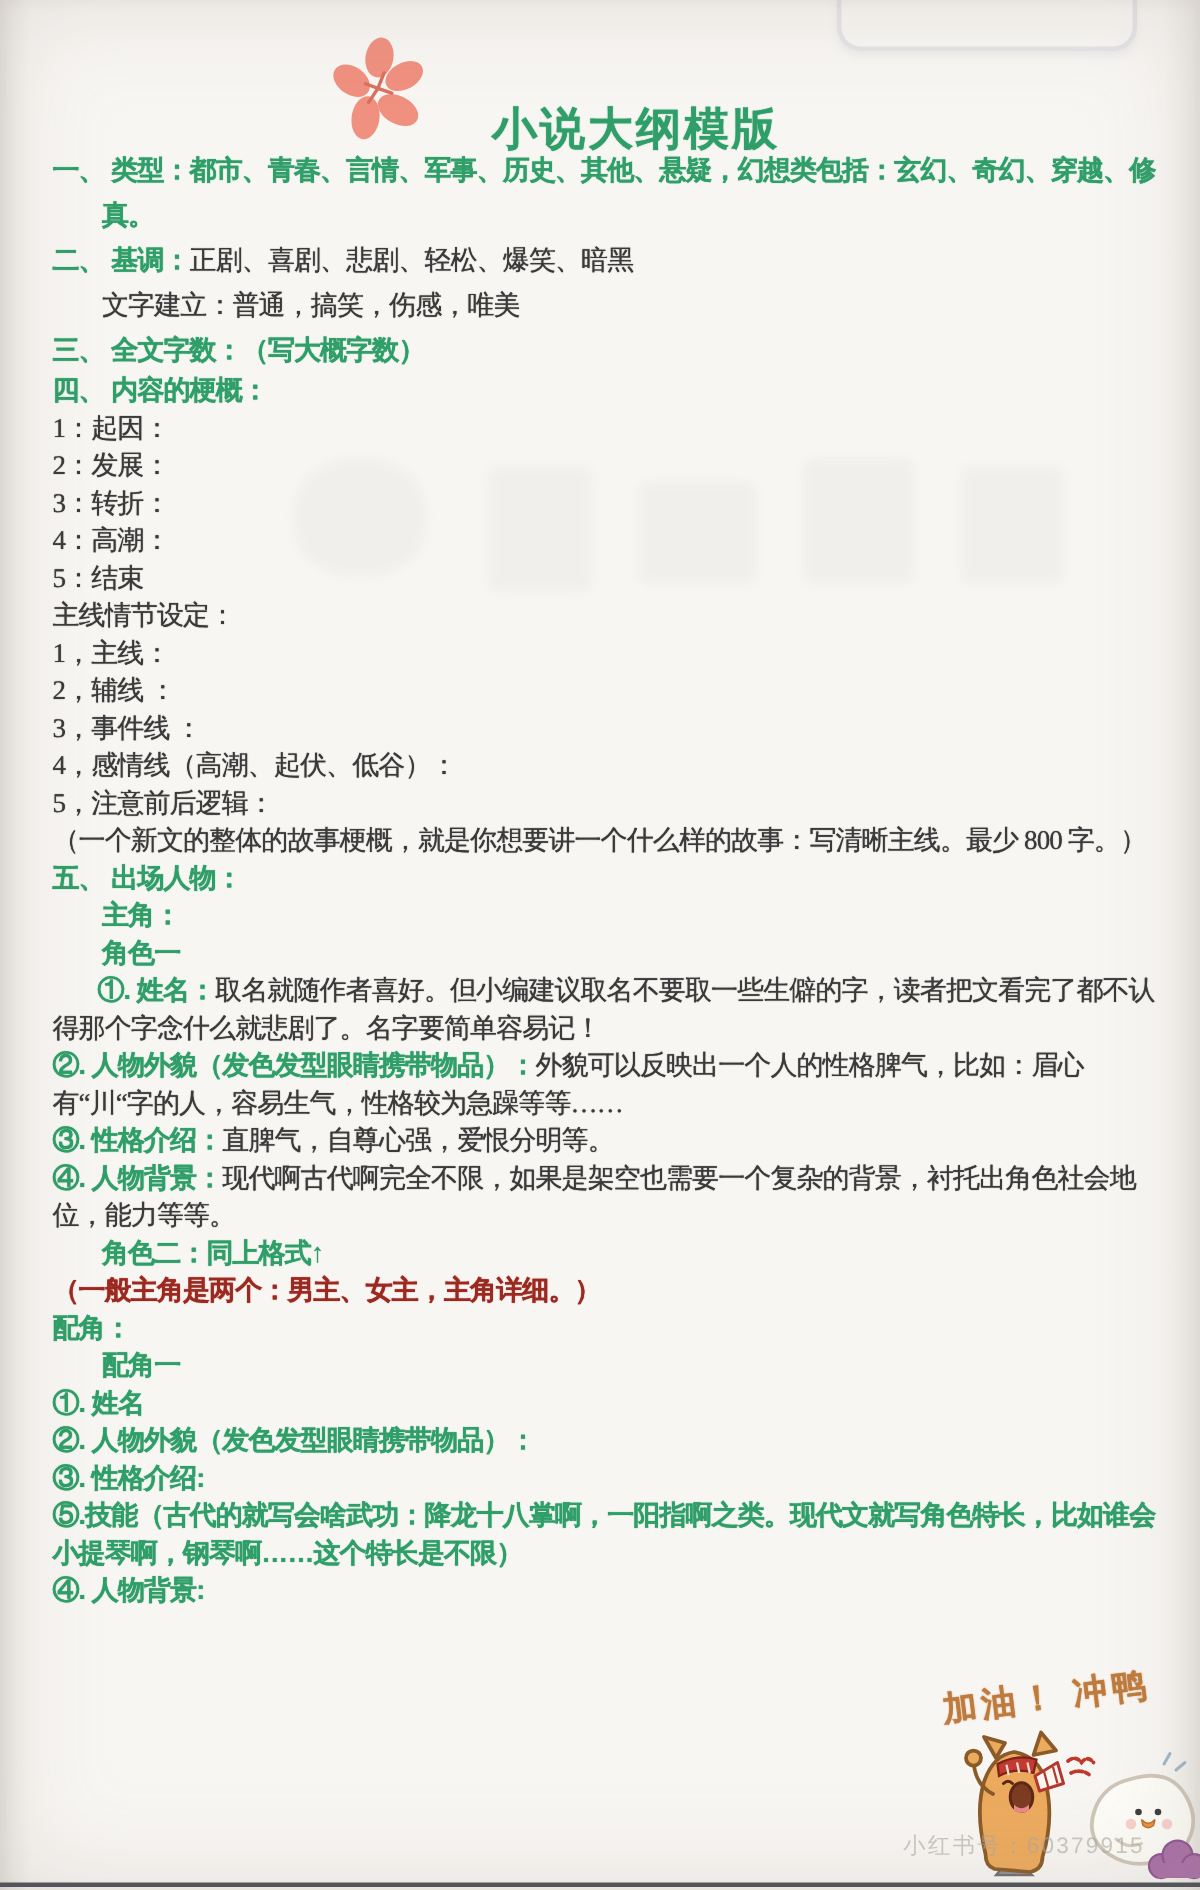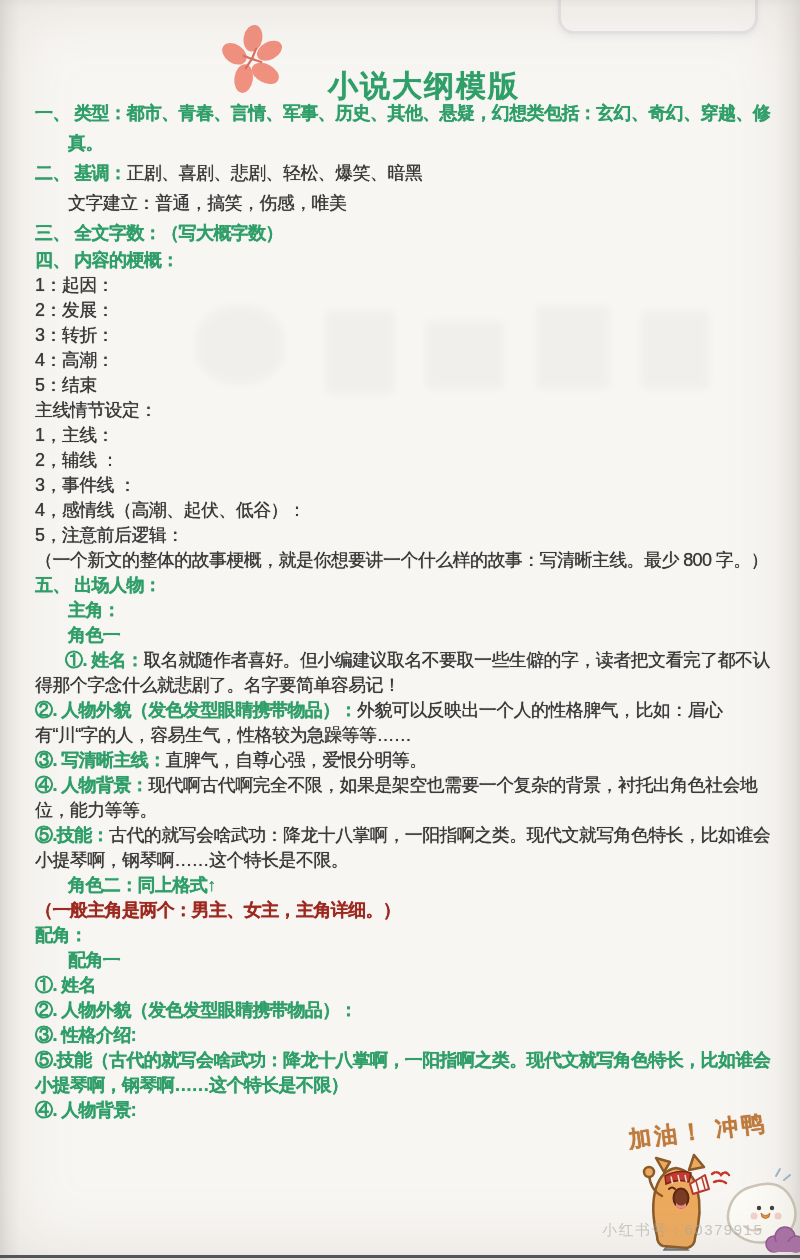--- a/index.html
+++ b/index.html
@@ -16,21 +16,21 @@
   
   .hdr{position:relative;height:98px;}
   .flower{position:absolute;left:221px;top:24px;width:66px;height:74px;}
   .title{position:absolute;left:328px;top:66px;margin:0;
     font-size:30px;font-weight:bold;color:#2f9e68;letter-spacing:2px;
     text-shadow:0 0 .8px #2f9e68;}
   
   .doc{position:relative;padding:0 16px 0 35px;font-size:18px;color:#3a3a3a;
     letter-spacing:-.6px;z-index:2;text-shadow:0 0 .7px currentColor;}
   .doc p{margin:0;}
-  .g{color:#2f9e68;} .k{color:#3a3a3a;} .r{color:#9c2920;}
+  .g{color:#2f9e68;} .k{color:#3a3a3a;font-family:Liberation Serif, serif;} .r{color:#9c2920;}
   .b{font-weight:bold;}
   .lh30{line-height:30px;} .lh25{line-height:25px;}
   .ind{padding-left:33px;}
   .hang{padding-left:33px;text-indent:-33px;max-width:724px;}
   .firstind{text-indent:30px;}
   .mw740{max-width:740px;}
   .mt13{margin-top:13px;} .mt28{margin-top:28px;}
   
   .center-wm{position:absolute;left:185px;top:295px;width:530px;height:115px;
     opacity:.05;filter:blur(3px);pointer-events:none;z-index:1;}
@@ -87,23 +87,22 @@
   <p class="k lh25">3，事件线 ：</p>
   <p class="k lh25">4，感情线（高潮、起伏、低谷）：</p>
   <p class="k lh25">5，注意前后逻辑：</p>
   <p class="k lh25">（一个新文的整体的故事梗概，就是你想要讲一个什么样的故事：写清晰主线。最少 800 字。）</p>
 
   <p class="g b lh25 mt28">五、 出场人物：</p>
   <p class="g b lh25 ind">主角：</p>
   <p class="g b lh25 ind">角色一</p>
   <p class="lh25 firstind"><span class="g b">①. 姓名：</span><span class="k">取名就随作者喜好。但小编建议取名不要取一些生僻的字，读者把文看完了都不认得那个字念什么就悲剧了。名字要简单容易记！</span></p>
   <p class="lh25"><span class="g b">②. 人物外貌（发色发型眼睛携带物品）：</span><span class="k">外貌可以反映出一个人的性格脾气，比如：眉心有“川“字的人，容易生气，性格较为急躁等等……</span></p>
-  <p class="lh25"><span class="g b">③. 写清晰主线：</span><span class="k">直脾气，自尊心强，爱恨分明等。</span></p>
+  <p class="lh25"><span class="g b">③. 性格介绍：</span><span class="k">直脾气，自尊心强，爱恨分明等。</span></p>
   <p class="lh25"><span class="g b">④. 人物背景：</span><span class="k">现代啊古代啊完全不限，如果是架空也需要一个复杂的背景，衬托出角色社会地位，能力等等。</span></p>
-  <p class="lh25"><span class="g b">⑤.技能：</span><span class="k">古代的就写会啥武功：降龙十八掌啊，一阳指啊之类。现代文就写角色特长，比如谁会小提琴啊，钢琴啊……这个特长是不限。</span></p>
   <p class="g b lh25 ind">角色二：同上格式↑</p>
   <p class="r b lh25">（一般主角是两个：男主、女主，主角详细。）</p>
   <p class="g b lh25">配角：</p>
   <p class="g b lh25 ind">配角一</p>
   <p class="g b lh25">①. 姓名</p>
   <p class="g b lh25">②. 人物外貌（发色发型眼睛携带物品）：</p>
   <p class="g b lh25">③. 性格介绍:</p>
   <p class="g b lh25 mw740">⑤.技能（古代的就写会啥武功：降龙十八掌啊，一阳指啊之类。现代文就写角色特长，比如谁会小提琴啊，钢琴啊……这个特长是不限）</p>
   <p class="g b lh25">④. 人物背景:</p>
 </main>

